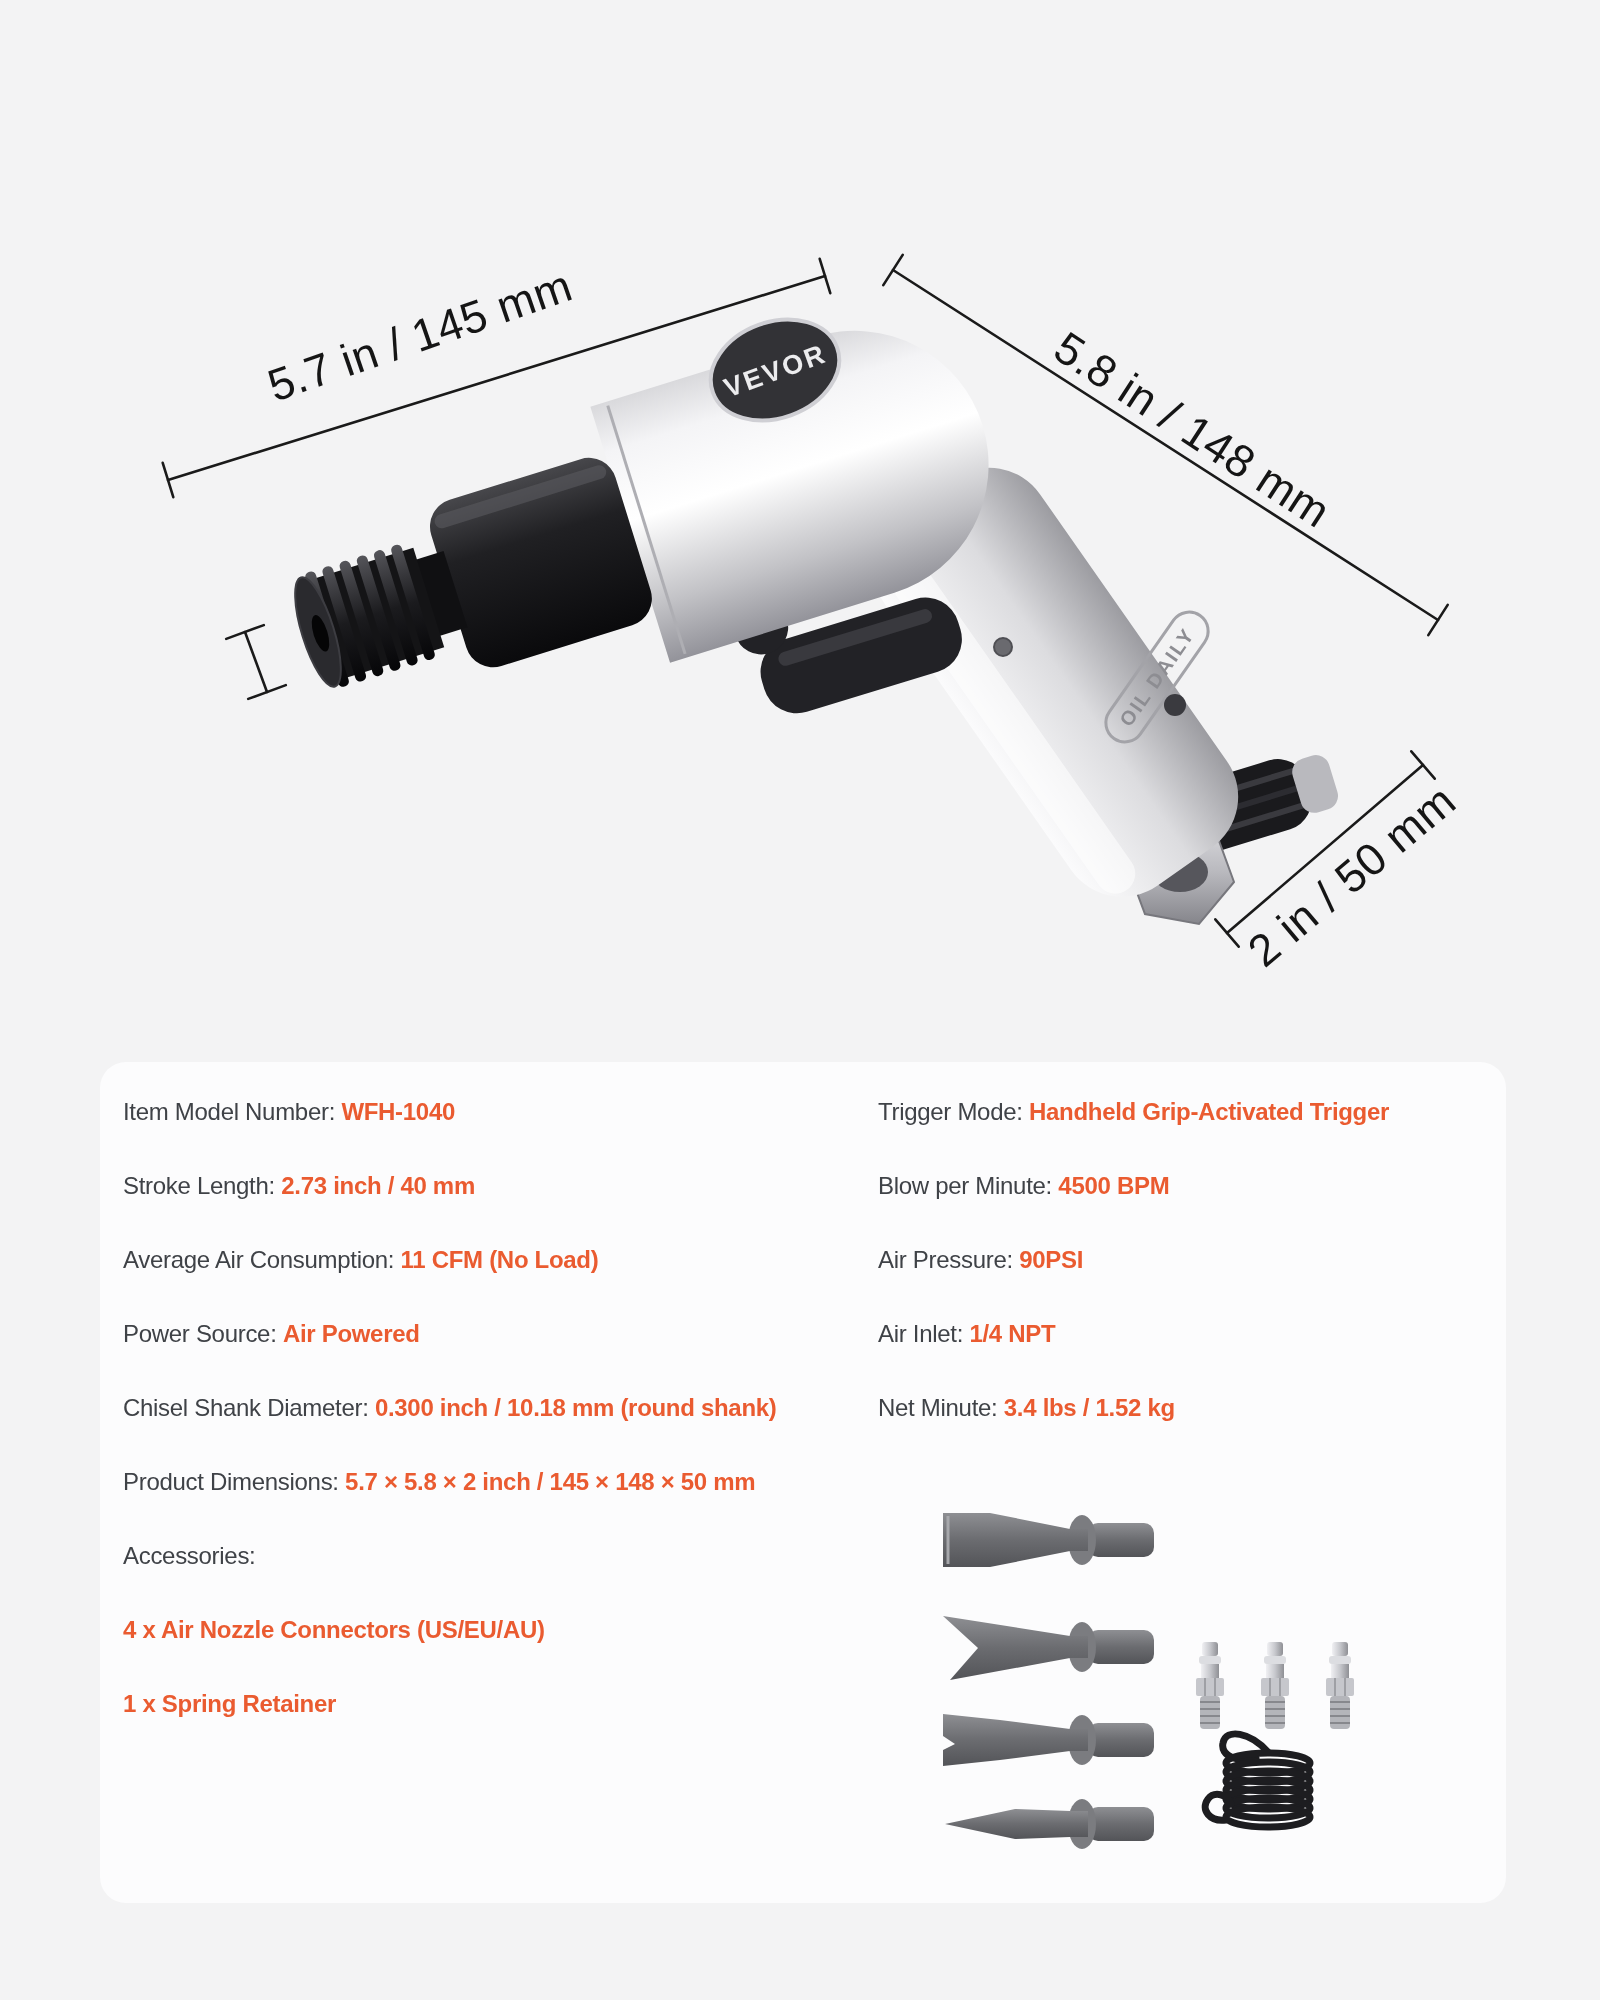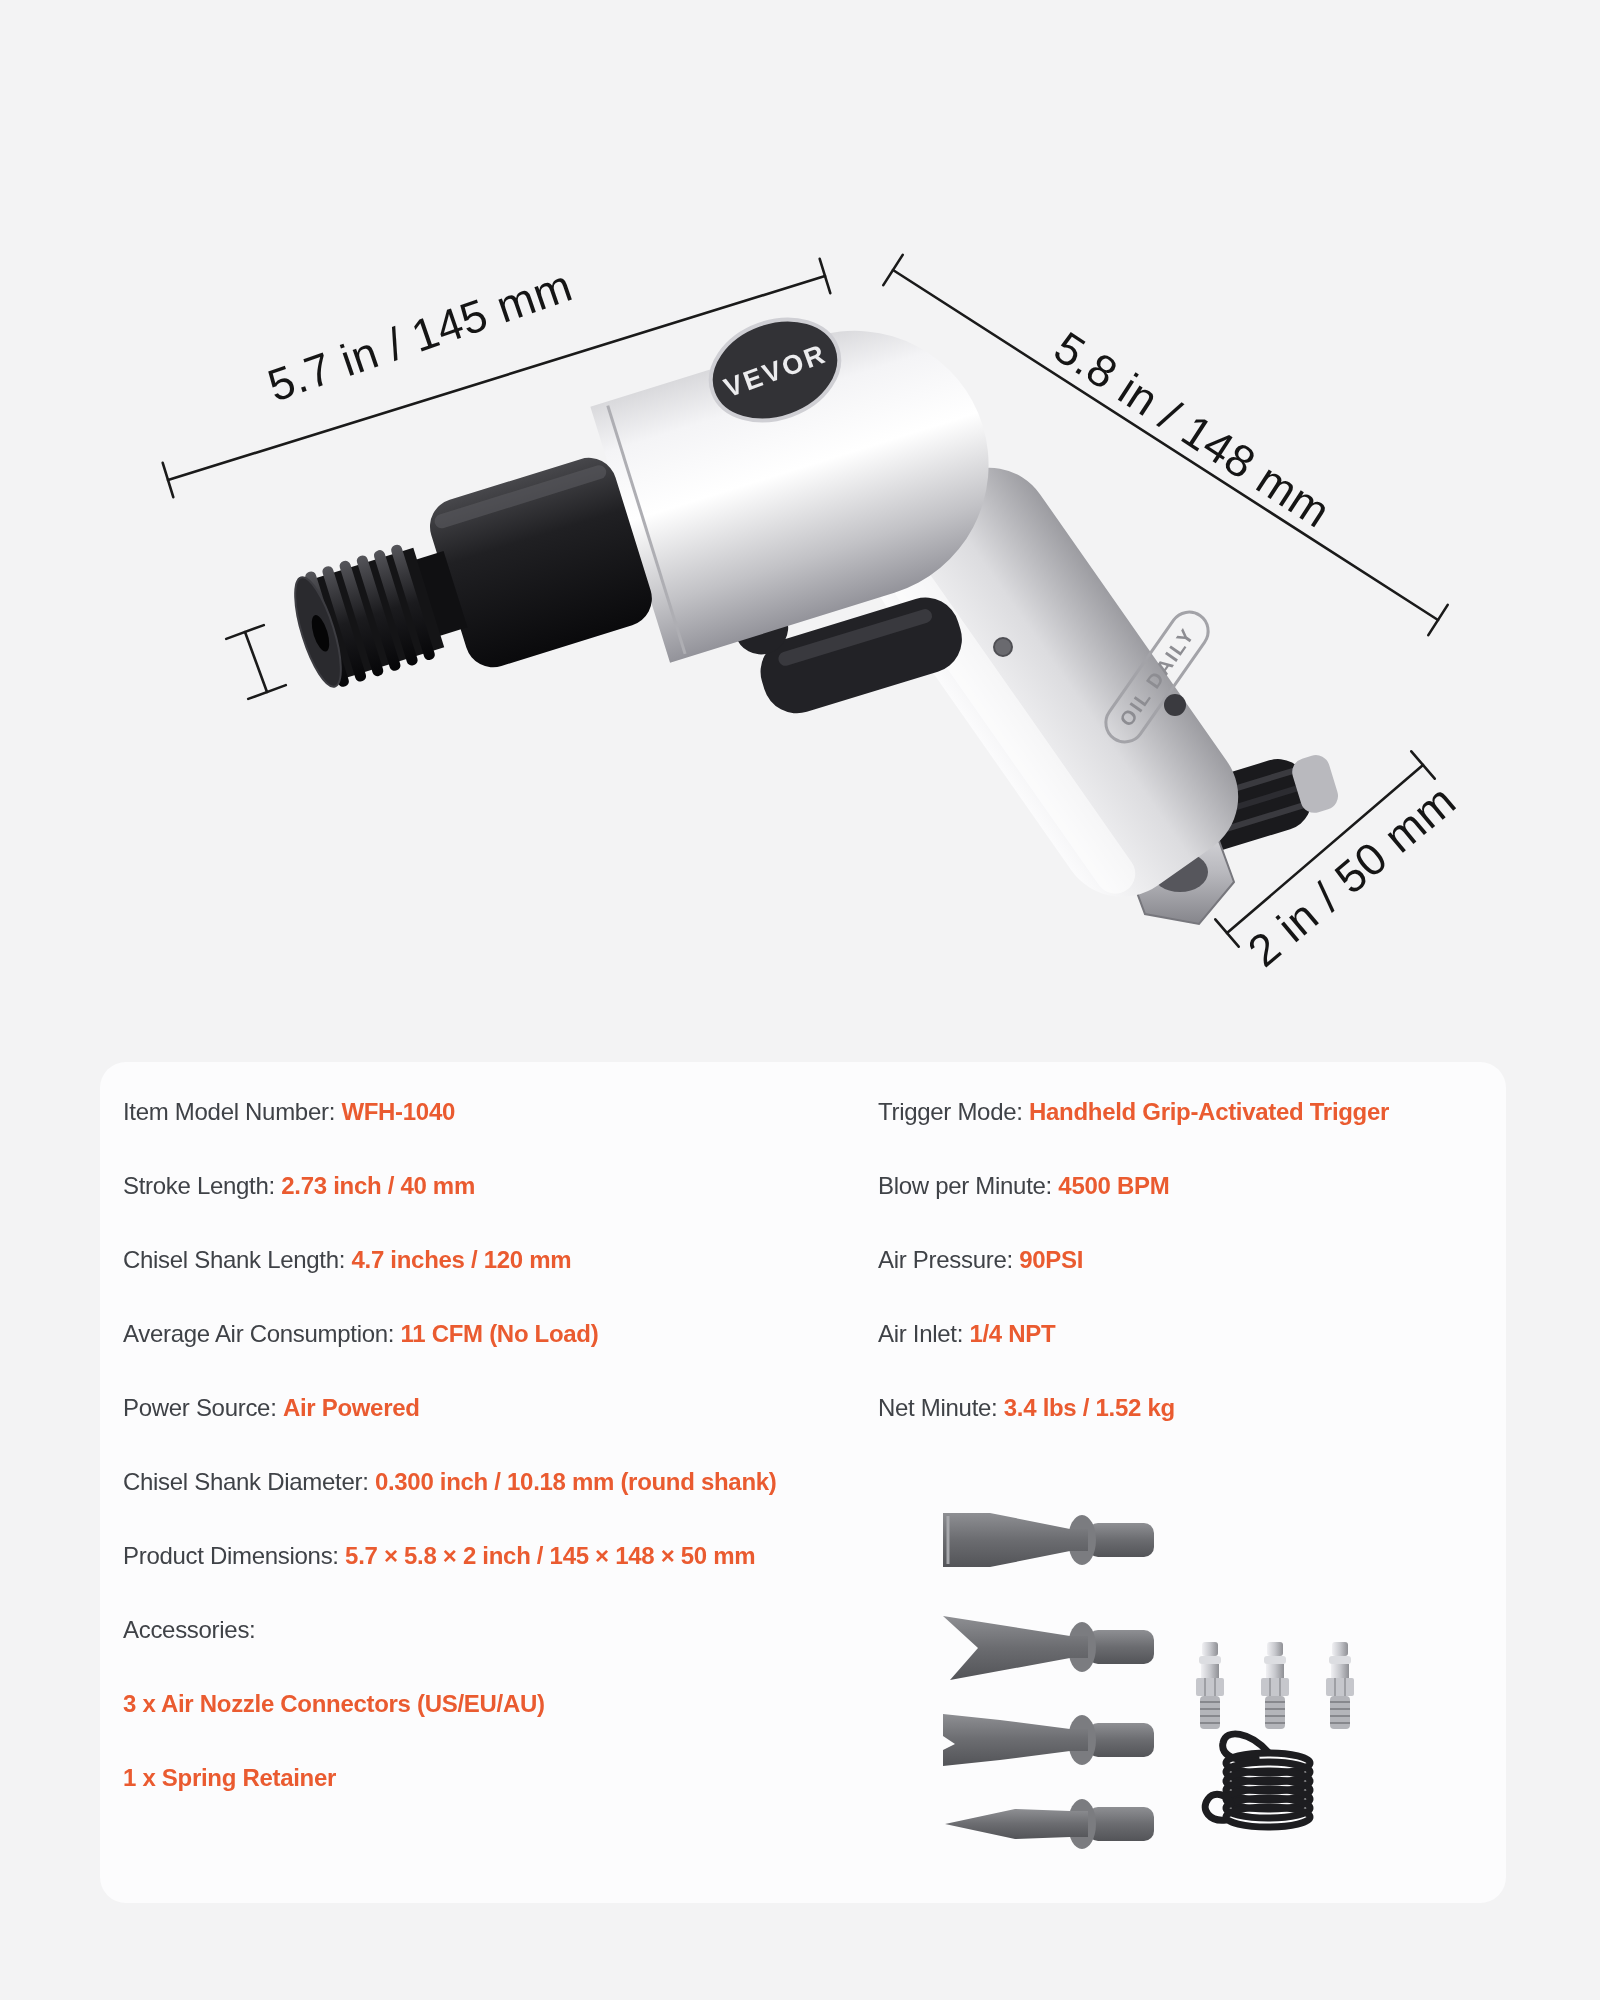--- a/index.html
+++ b/index.html
@@ -156,34 +156,33 @@
   </div>
 
   <div class="spec-card">
 
     <div class="spec-col left">
 
         <div class="spec-row"><span class="spec-label">Item Model Number: </span><span class="spec-value">WFH-1040</span></div>
 
         <div class="spec-row"><span class="spec-label">Stroke Length: </span><span class="spec-value">2.73 inch / 40 mm</span></div>
 
-        <div class="spec-row"><span class="spec-label">Chisel Shank Length: </span><span class="spec-value">4.7 inches / 120 mm</span></div>
 
         <div class="spec-row"><span class="spec-label">Average Air Consumption: </span><span class="spec-value">11 CFM (No Load)</span></div>
 
         <div class="spec-row"><span class="spec-label">Power Source: </span><span class="spec-value">Air Powered</span></div>
 
         <div class="spec-row"><span class="spec-label">Chisel Shank Diameter: </span><span class="spec-value">0.300 inch / 10.18 mm (round shank)</span></div>
 
         <div class="spec-row"><span class="spec-label">Product Dimensions: </span><span class="spec-value">5.7 × 5.8 × 2 inch / 145 × 148 × 50 mm</span></div>
 
         <div class="spec-row"><span class="spec-label">Accessories:</span><span class="spec-value"></span></div>
 
 
-        <div class="spec-row"><span class="spec-label"></span><span class="spec-value">3 x Air Nozzle Connectors (US/EU/AU)</span></div>
+        <div class="spec-row"><span class="spec-label"></span><span class="spec-value">4 x Air Nozzle Connectors (US/EU/AU)</span></div>
 
         <div class="spec-row"><span class="spec-label"></span><span class="spec-value">1 x Spring Retainer</span></div>
       </div>
 
     <div class="spec-col right">
 
         <div class="spec-row"><span class="spec-label">Trigger Mode: </span><span class="spec-value">Handheld Grip-Activated Trigger</span></div>
 
         <div class="spec-row"><span class="spec-label">Blow per Minute: </span><span class="spec-value">4500 BPM</span></div>
 

